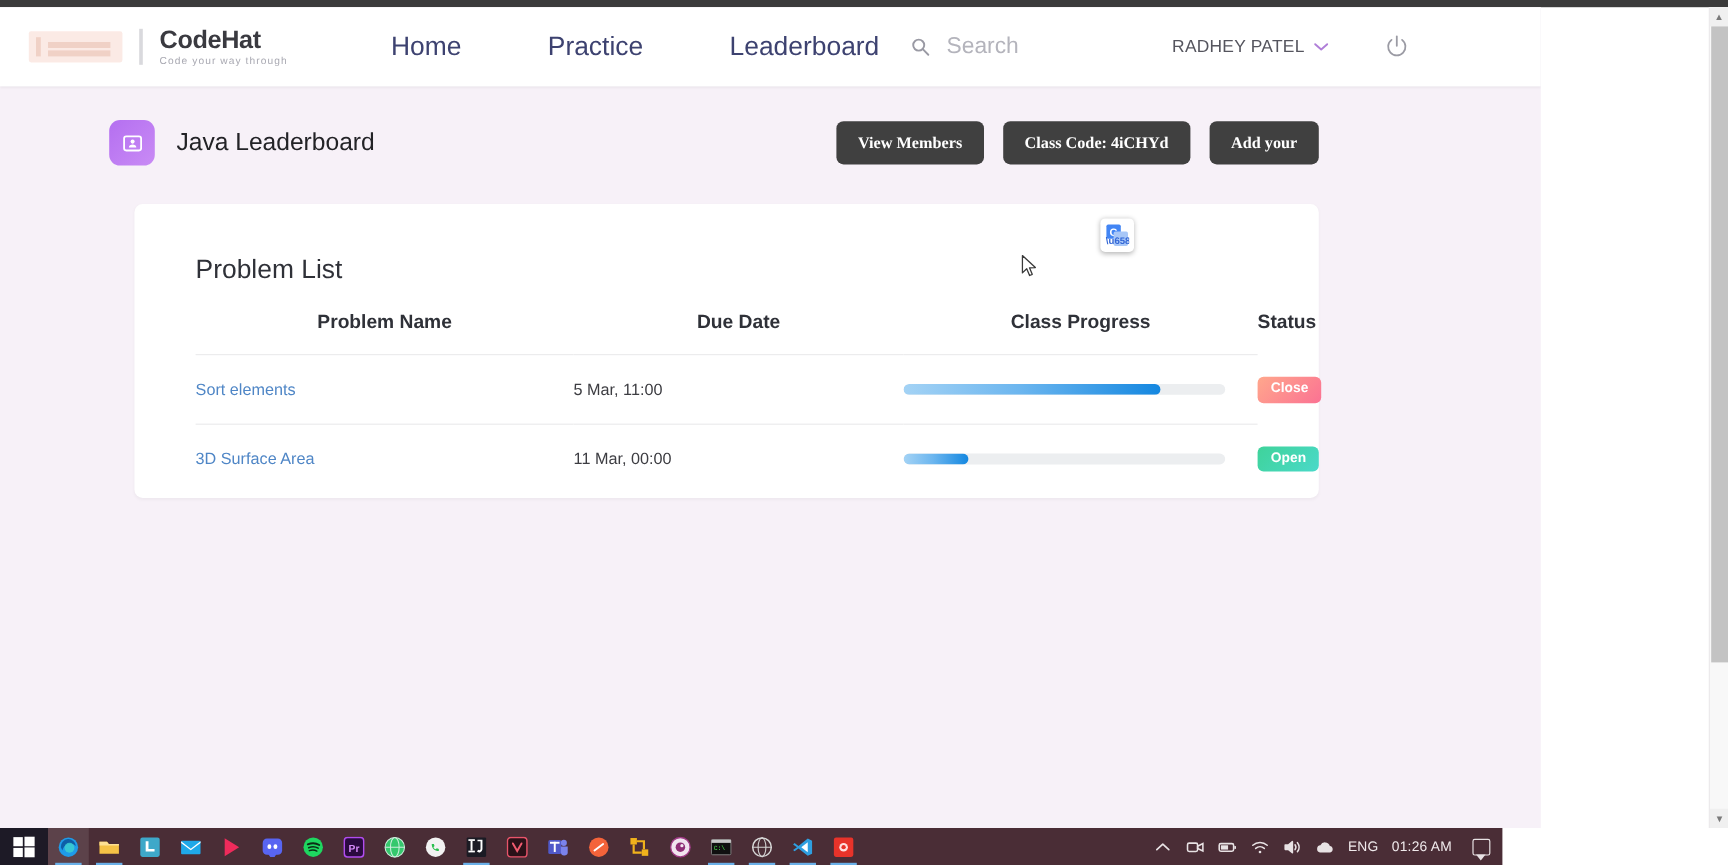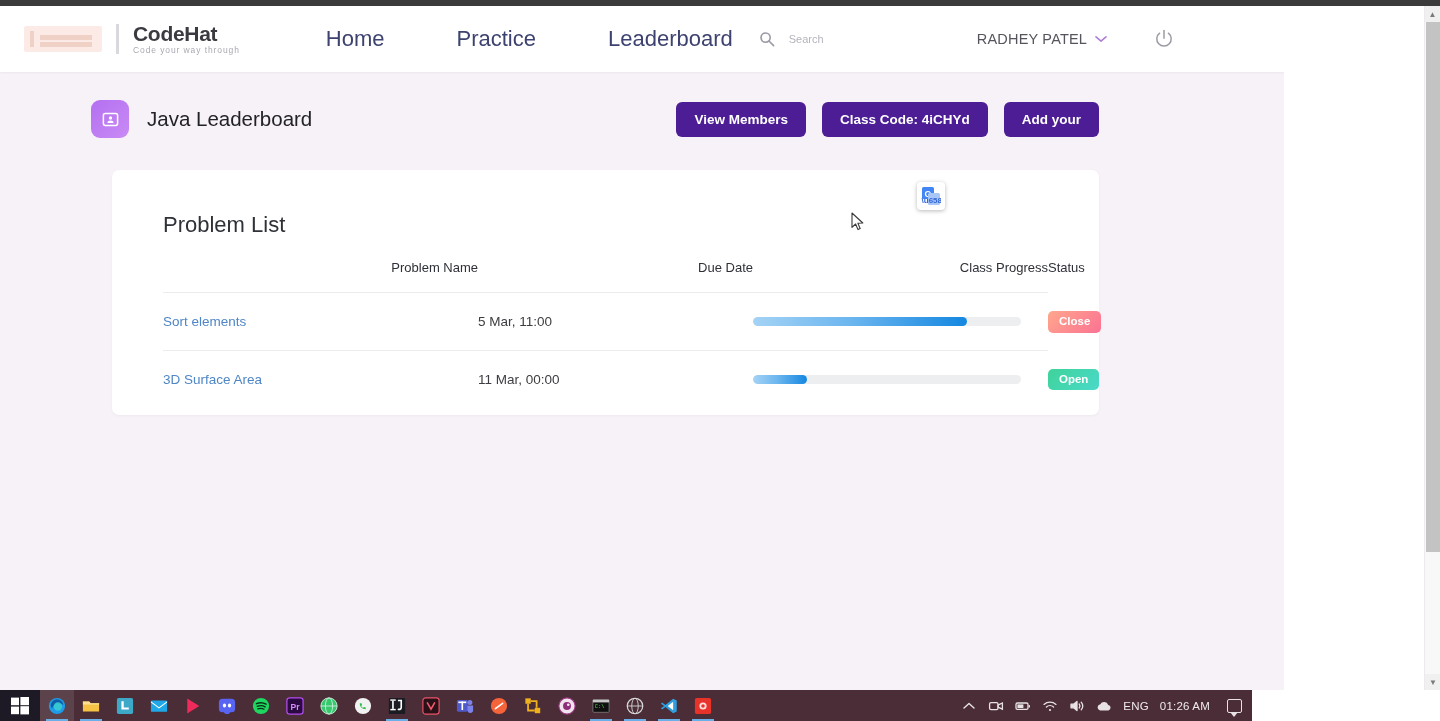--- a/index.html
+++ b/index.html
@@ -72,21 +72,21 @@
   .nav-link {
     font-size: 22px; color: #3d4270; text-decoration: none; font-weight: 400;
     white-space: nowrap;
   }
 
   .search-wrap {
     display: flex; align-items: center; margin-left: 26px; gap: 14px;
   }
   .search-icon { width: 16px; height: 16px; display: block; color: #9a9aa4; }
   .search-input {
-    border: none; outline: none; font-size: 11px; color: #b91c1c;
+    border: none; outline: none; font-size: 19px; color: #b91c1c;
     font-family: "Liberation Sans", sans-serif; width: 160px; background: transparent;
   }
   .search-input::placeholder { color: #b4b4bc; }
 
   .user-area {
     display: flex; align-items: center; margin-left: 28px; gap: 8px; cursor: pointer;
   }
   .user-name { font-size: 14.5px; color: #55555e; letter-spacing: 0.2px; }
   .chev { color: #b07fd8; font-size: 12px; line-height: 1; }
 
@@ -107,29 +107,29 @@
     display: flex; align-items: center; justify-content: center;
     flex: 0 0 auto;
   }
   .class-icon svg { display: block; }
   .page-title {
     font-size: 20.5px; color: #232327; margin-left: 18px; font-weight: 400;
     white-space: nowrap;
   }
   .head-actions { margin-left: auto; display: flex; gap: 16px; align-items: center; }
   .btn {
-    background: #4c1d95;
+    background: #404040;
     color: #ffffff;
     border: none;
     border-radius: 6px;
     font-size: 13.5px;
     font-weight: bold;
     padding: 10px 18px;
     cursor: pointer;
-    font-family: Liberation Sans, sans-serif;
+    font-family: Liberation Serif, serif;
     white-space: nowrap;
   }
 
   
   .card {
     margin: 4px 185px 0 112px;
     background: #ffffff;
     border-radius: 7px;
     height: 245px;
     position: relative;
@@ -149,23 +149,23 @@
     display: flex; align-items: center; justify-content: center;
   }
 
   table.problem-table {
     width: calc(100% - 102px);
     margin: 22px 51px 0 51px;
     border-collapse: collapse;
     table-layout: fixed;
   }
   table.problem-table th {
-    text-align: right;
-    font-size: 13px;
-    font-weight: normal;
+    text-align: center;
+    font-size: 16px;
+    font-weight: bold;
     color: #2f3138;
     padding-bottom: 17px;
     border-bottom: 1px solid #ececed;
   }
   table.problem-table td {
     padding: 18px 0 17px 0;
     border-bottom: 1px solid #ececed;
     vertical-align: middle;
     font-size: 13.5px;
     color: #3d3d42;

